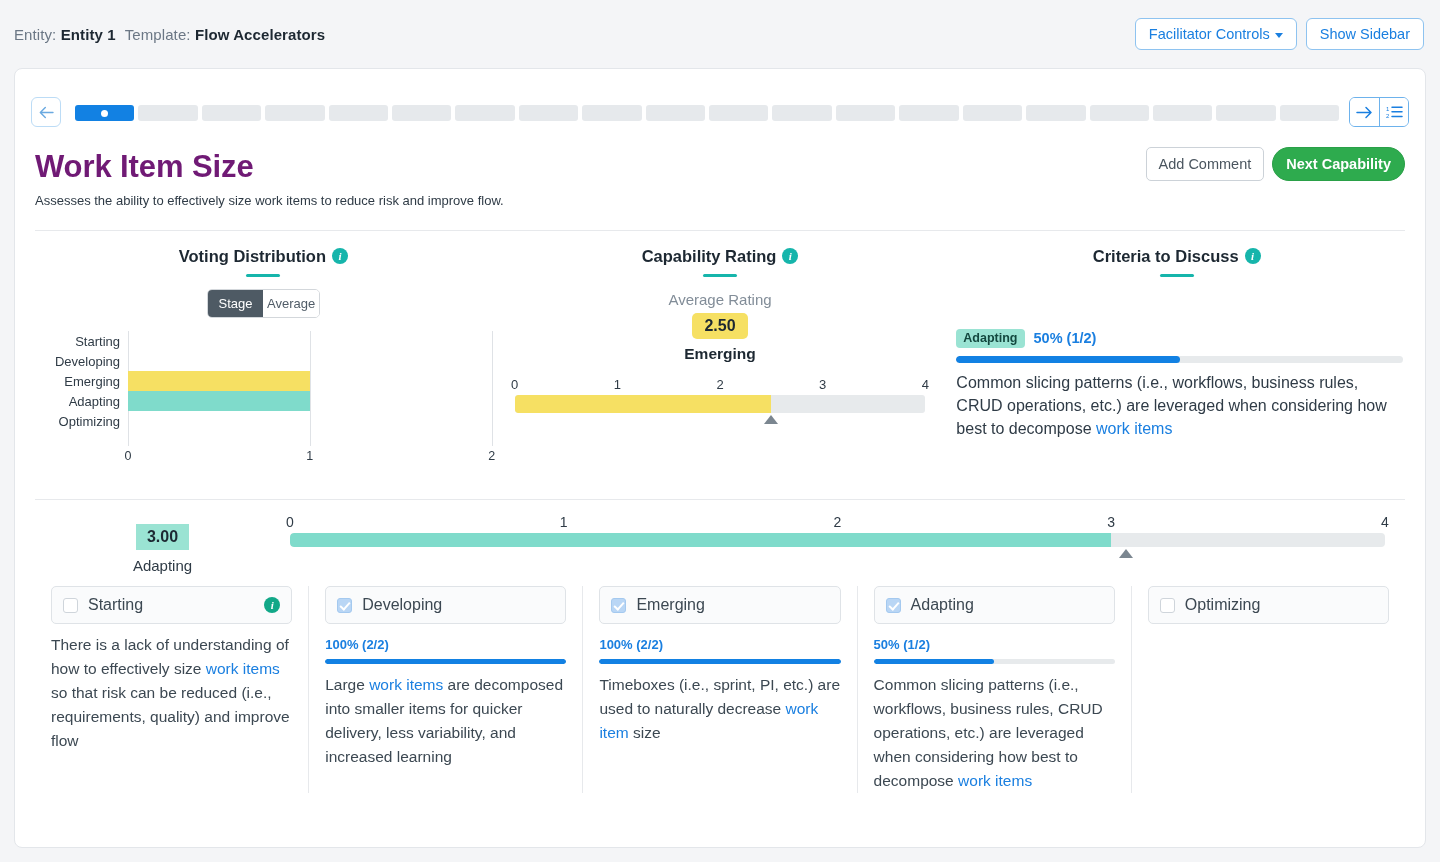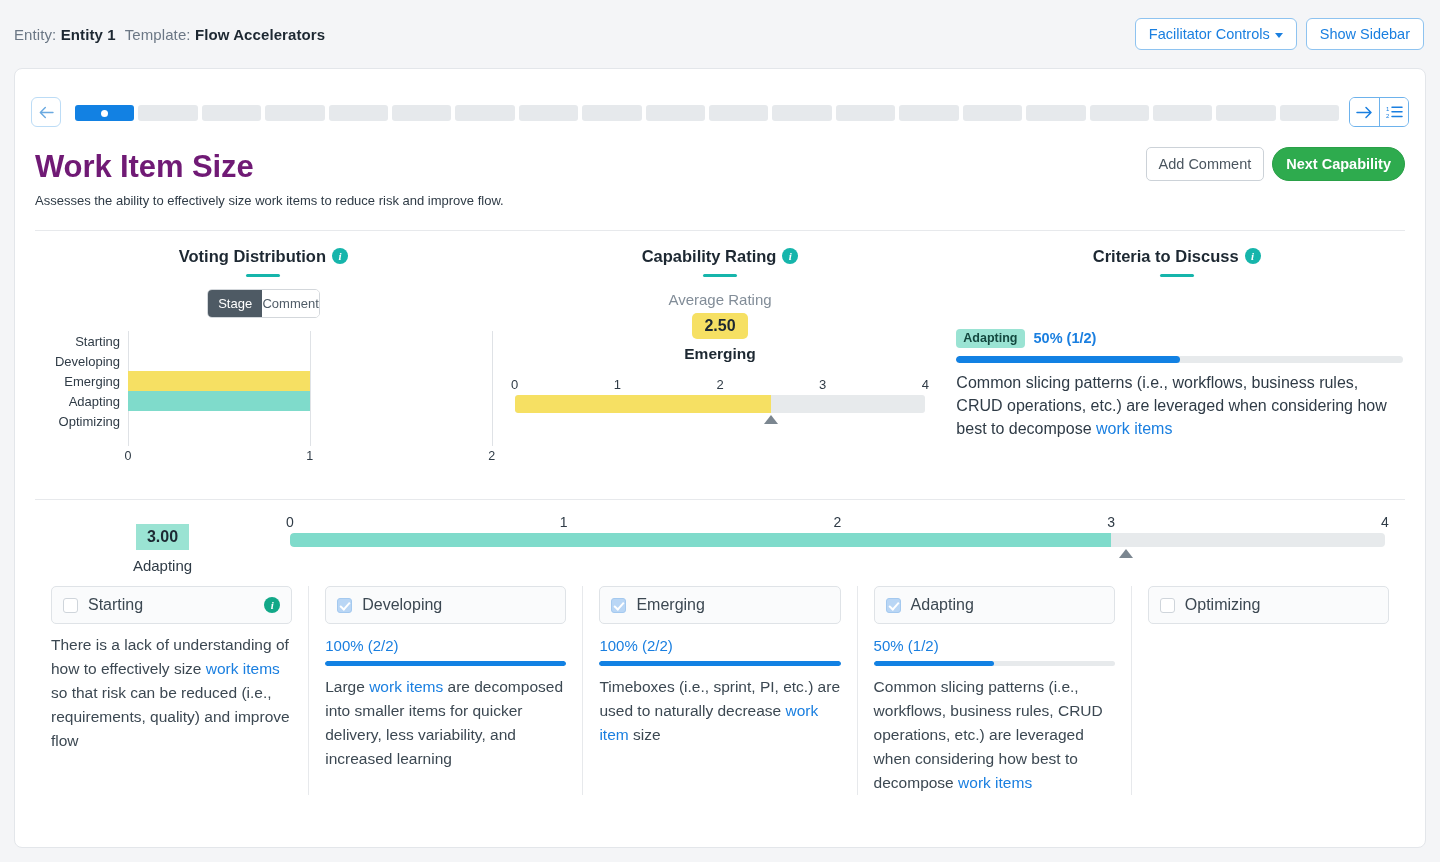--- a/index.html
+++ b/index.html
@@ -332,21 +332,21 @@
     content: "";
     position: absolute;
     left: 4px; top: 1px;
     width: 4px; height: 8px;
     border: solid #fff;
     border-width: 0 2px 2px 0;
     transform: rotate(42deg);
   }
   .colname { font-size: 16px; color: #3c4852; font-weight: 400; }
   .colhead .info { margin-left: auto; }
-  .colpct { font-size: 15px; color: #1a7fe0; font-weight: 400; margin-top: 13px; }
+  .colpct { font-size: 13px; color: #1a7fe0; font-weight: 700; margin-top: 13px; }
   .colbar { height: 5px; background: #e7eaec; border-radius: 3px; margin-top: 7px; overflow: hidden; }
   .colbar i { display: block; height: 5px; background: #1281e3; border-radius: 3px; }
   .coltext { font-size: 15.5px; line-height: 1.55; margin-top: 9px; color: #3c4852; }
 </style>
 </head>
 <body>
 
 <div class="topbar">
   <div class="crumbs">
     <span>Entity:</span>
@@ -417,21 +417,21 @@
 
   <div class="panels">
 
     <div class="panel">
       <div class="panel-h">
         <span>Voting Distribution</span><span class="info">i</span>
       </div>
       <div class="underline"></div>
       <div class="toggle">
         <div class="on">Stage</div>
-        <div>Comment</div>
+        <div>Average</div>
       </div>
       <div class="vchart">
         <div class="vgrid">
             <div class="vgline" style="left: 0%;"></div>
             <div class="vgline" style="left: 50%;"></div>
             <div class="vgline" style="left: 100%;"></div>
           </div>
         <div class="vrows">
             <div class="vrow">
               <div class="vlabel">Starting</div>

